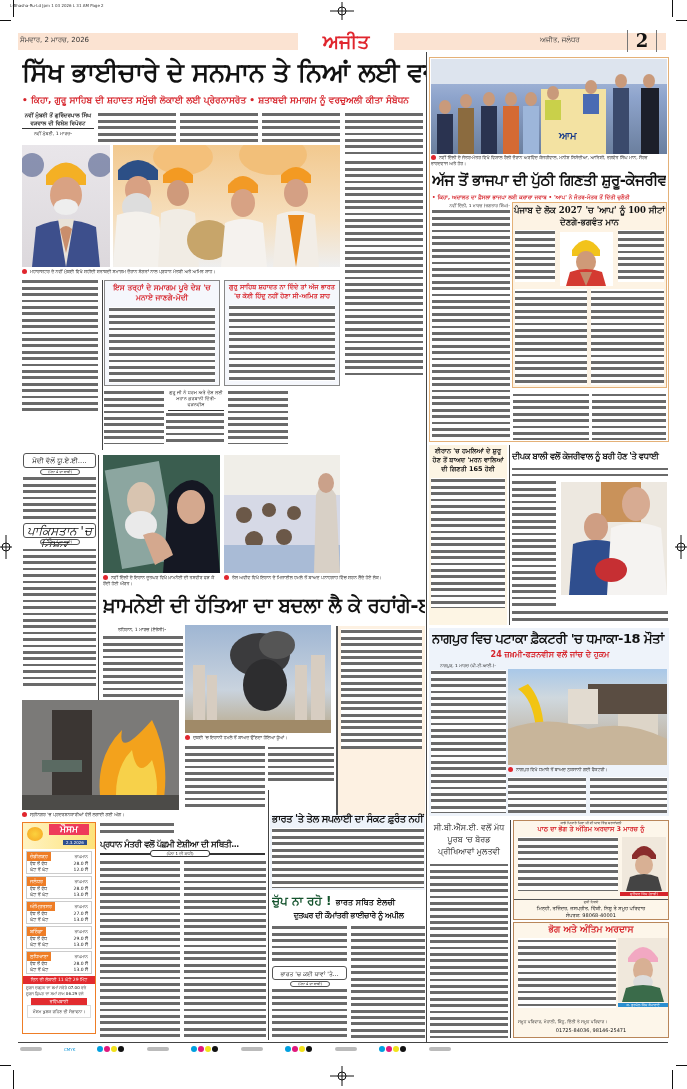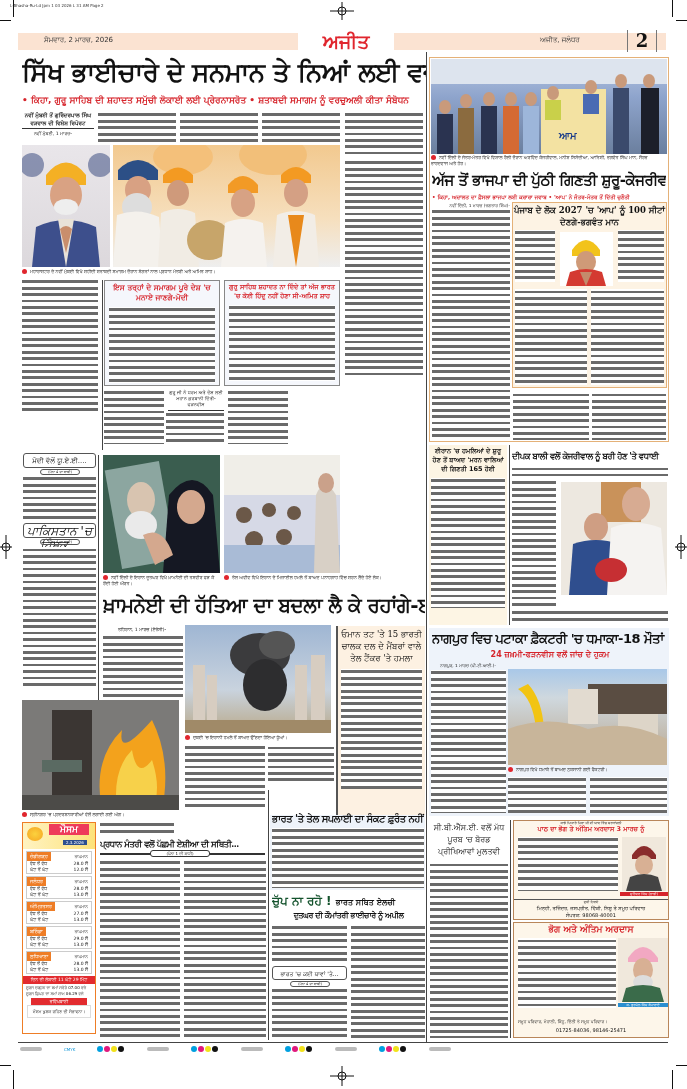--- a/index.html
+++ b/index.html
@@ -2,21 +2,21 @@
 <html><head>
 <meta charset="utf-8">
 <style>
   * { box-sizing: border-box; margin: 0; padding: 0; }
   html, body { width: 687px; height: 1089px; background: #fff; overflow: hidden; }
   body { position: relative; font-family: "DejaVu Sans", sans-serif; color: #111; }
   .abs { position: absolute; }
   .meta { left: 10px; top: 3px; font-size: 4px; color: #333; }
   .crop { background: #111; }
   .mast { left: 18px; top: 33px; width: 648px; height: 17px; background: #fbe3d2; }
-  .mast-date { left: 44px; top: 36px; font-size: 7px; color: #333; }
+  .mast-date { left: 20px; top: 36px; font-size: 7px; color: #333; }
   .mast-right { left: 540px; top: 36px; font-size: 7px; color: #333; }
   .mast-logo { left: 298px; top: 29px; width: 96px; height: 24px; background: #fff; text-align: center; color: #e0262e; font-weight: bold; font-size: 19px; font-family: "DejaVu Serif", serif; line-height: 24px; }
   .mast-pg { left: 627px; top: 30px; width: 30px; height: 22px; border-left: 1px solid #777; border-right: 1px solid #777; font-size: 18px; font-weight: bold; text-align: center; font-family: "DejaVu Serif", serif; line-height: 22px; }
   .headline { font-weight: bold; letter-spacing: -0.5px; white-space: nowrap; overflow: hidden; color: #111; }
   .hl-main { left: 22px; top: 57px; font-size: 26px; line-height: 30px; width: 404px; }
   .sub-red { left: 22px; top: 95px; font-size: 9px; color: #d6242b; font-weight: bold; white-space: nowrap; width: 404px; overflow: hidden; }
   .txt { font-size: 4.6px; line-height: 6.4px; color: #222; overflow: hidden; text-align: justify; }
   .txt::before { content: ""; }
   .fill { background: repeating-linear-gradient(#fff 0 1.5px, #6a6a6a 1.5px 4.3px, #fff 4.3px 6.4px); }
   .photo { overflow: hidden; }
@@ -260,21 +260,20 @@
     <rect x="20" y="60" width="40" height="12" fill="#5a6a62"></rect>
     <rect x="0" y="95" width="157" height="15" fill="#4c4b48"></rect>
   </svg>
 </div>
 <div class="abs cap" style="left:22px;top:812px;width:160px;">
   <span class="dot"></span><span>ਸ੍ਰੀਨਗਰ 'ਚ ਪ੍ਰਦਰਸ਼ਨਕਾਰੀਆਂ ਵੱਲੋਂ ਲਗਾਈ ਗਈ ਅੱਗ।</span>
 </div>
 <div class="abs txt fill" style="left:185px;top:745px;width:80px;height:62px;"></div>
 <div class="abs txt fill" style="left:268px;top:745px;width:66px;height:40px;"></div>
 <div class="abs" style="left:336px;top:626px;width:89px;height:190px;border-left:2px solid #555;background:#fdf1e2;">
-  <div style="font-size:8.5px;line-height:12px;text-align:center;padding:2px;font-family:'DejaVu Serif',serif;">ਓਮਾਨ ਤਟ 'ਤੇ 15 ਭਾਰਤੀ ਚਾਲਕ ਦਲ ਦੇ ਮੈਂਬਰਾਂ ਵਾਲੇ ਤੇਲ ਟੈਂਕਰ 'ਤੇ ਹਮਲਾ</div>
   <div class="txt fill" style="margin:3px 3px;height:120px;"></div>
 </div>
 
 <div class="abs" style="left:429px;top:445px;width:78px;height:180px;background:#fdf5e4;">
   <div style="font-size:6.5px;line-height:9px;text-align:center;font-weight:bold;padding:2px;">ਈਰਾਨ 'ਚ ਹਮਲਿਆਂ ਦੇ ਸ਼ੁਰੂ ਹੋਣ ਤੋਂ ਬਾਅਦ 'ਮਰਨ ਵਾਲਿਆਂ ਦੀ ਗਿਣਤੀ 165 ਹੋਈ</div>
   <div class="txt fill" style="margin:2px;height:130px;"></div>
 </div>
 <div class="abs vline" style="left:509px;top:445px;height:180px;"></div>
 <div class="abs headline" style="left:512px;top:450px;width:156px;font-size:8.5px;line-height:12px;">ਦੀਪਕ ਬਾਲੀ ਵਲੋਂ ਕੇਜਰੀਵਾਲ ਨੂੰ ਬਰੀ ਹੋਣ 'ਤੇ ਵਧਾਈ</div>
 <div class="abs txt fill" style="left:512px;top:466px;width:156px;height:10px;"></div>

